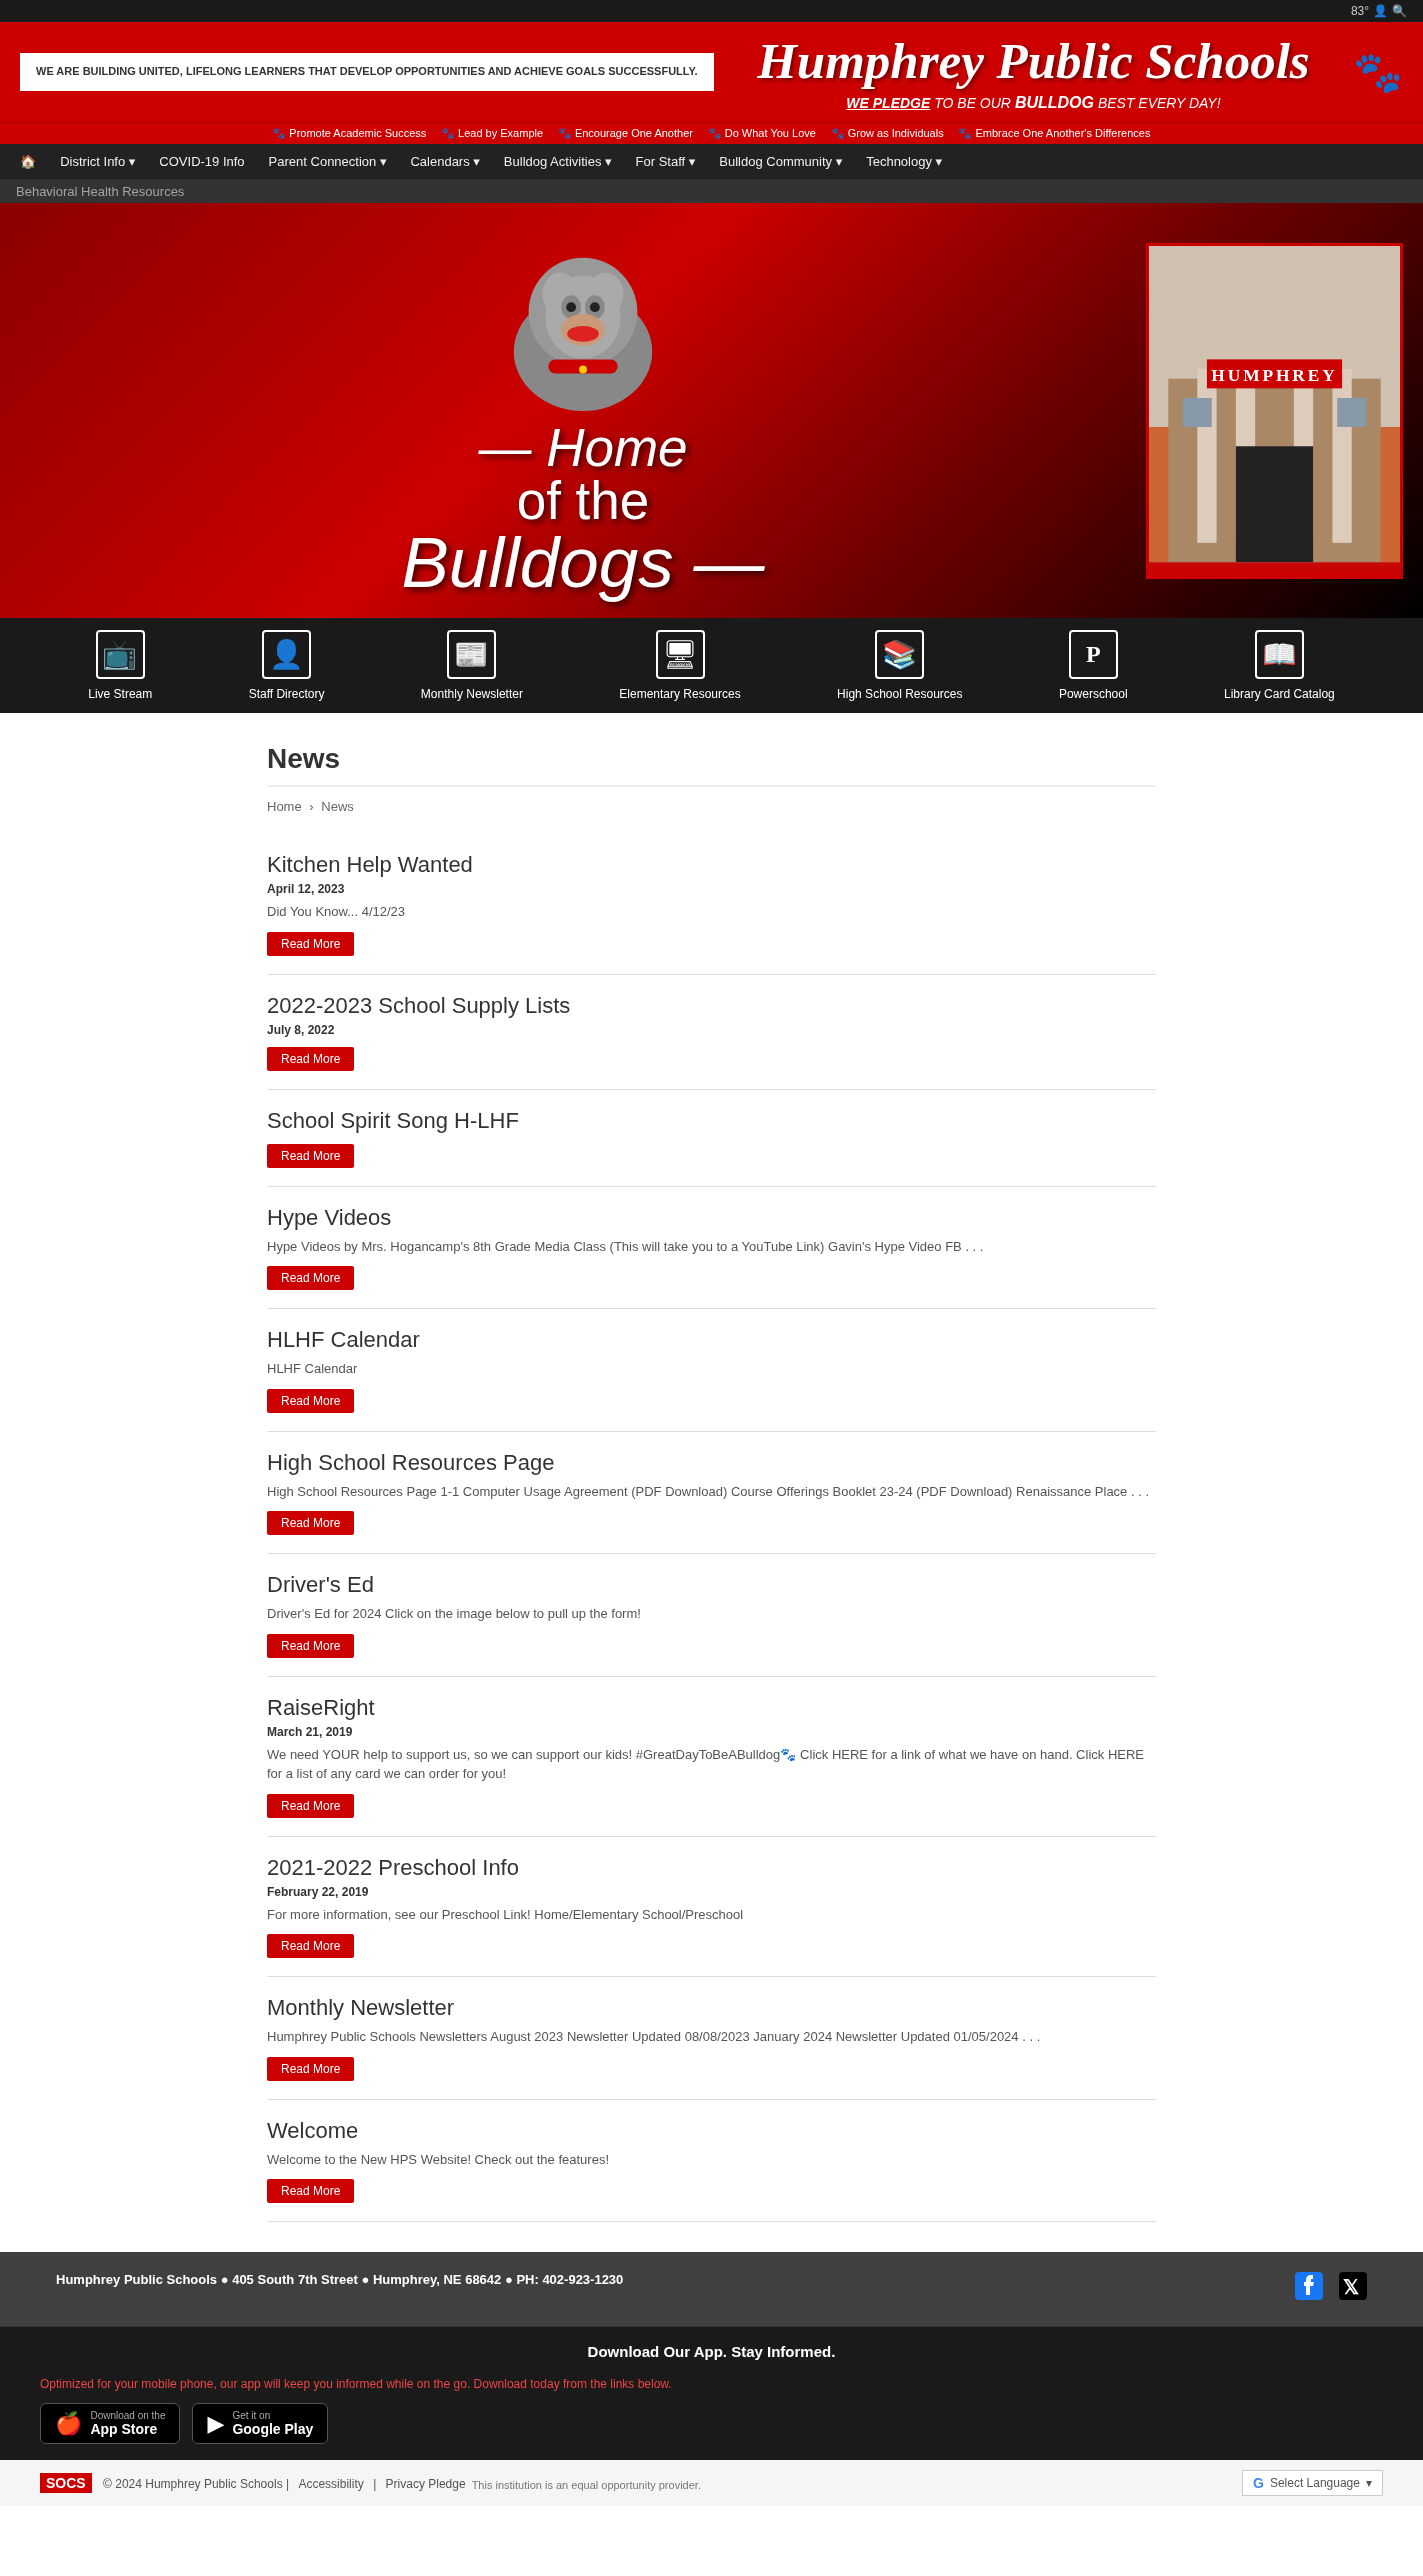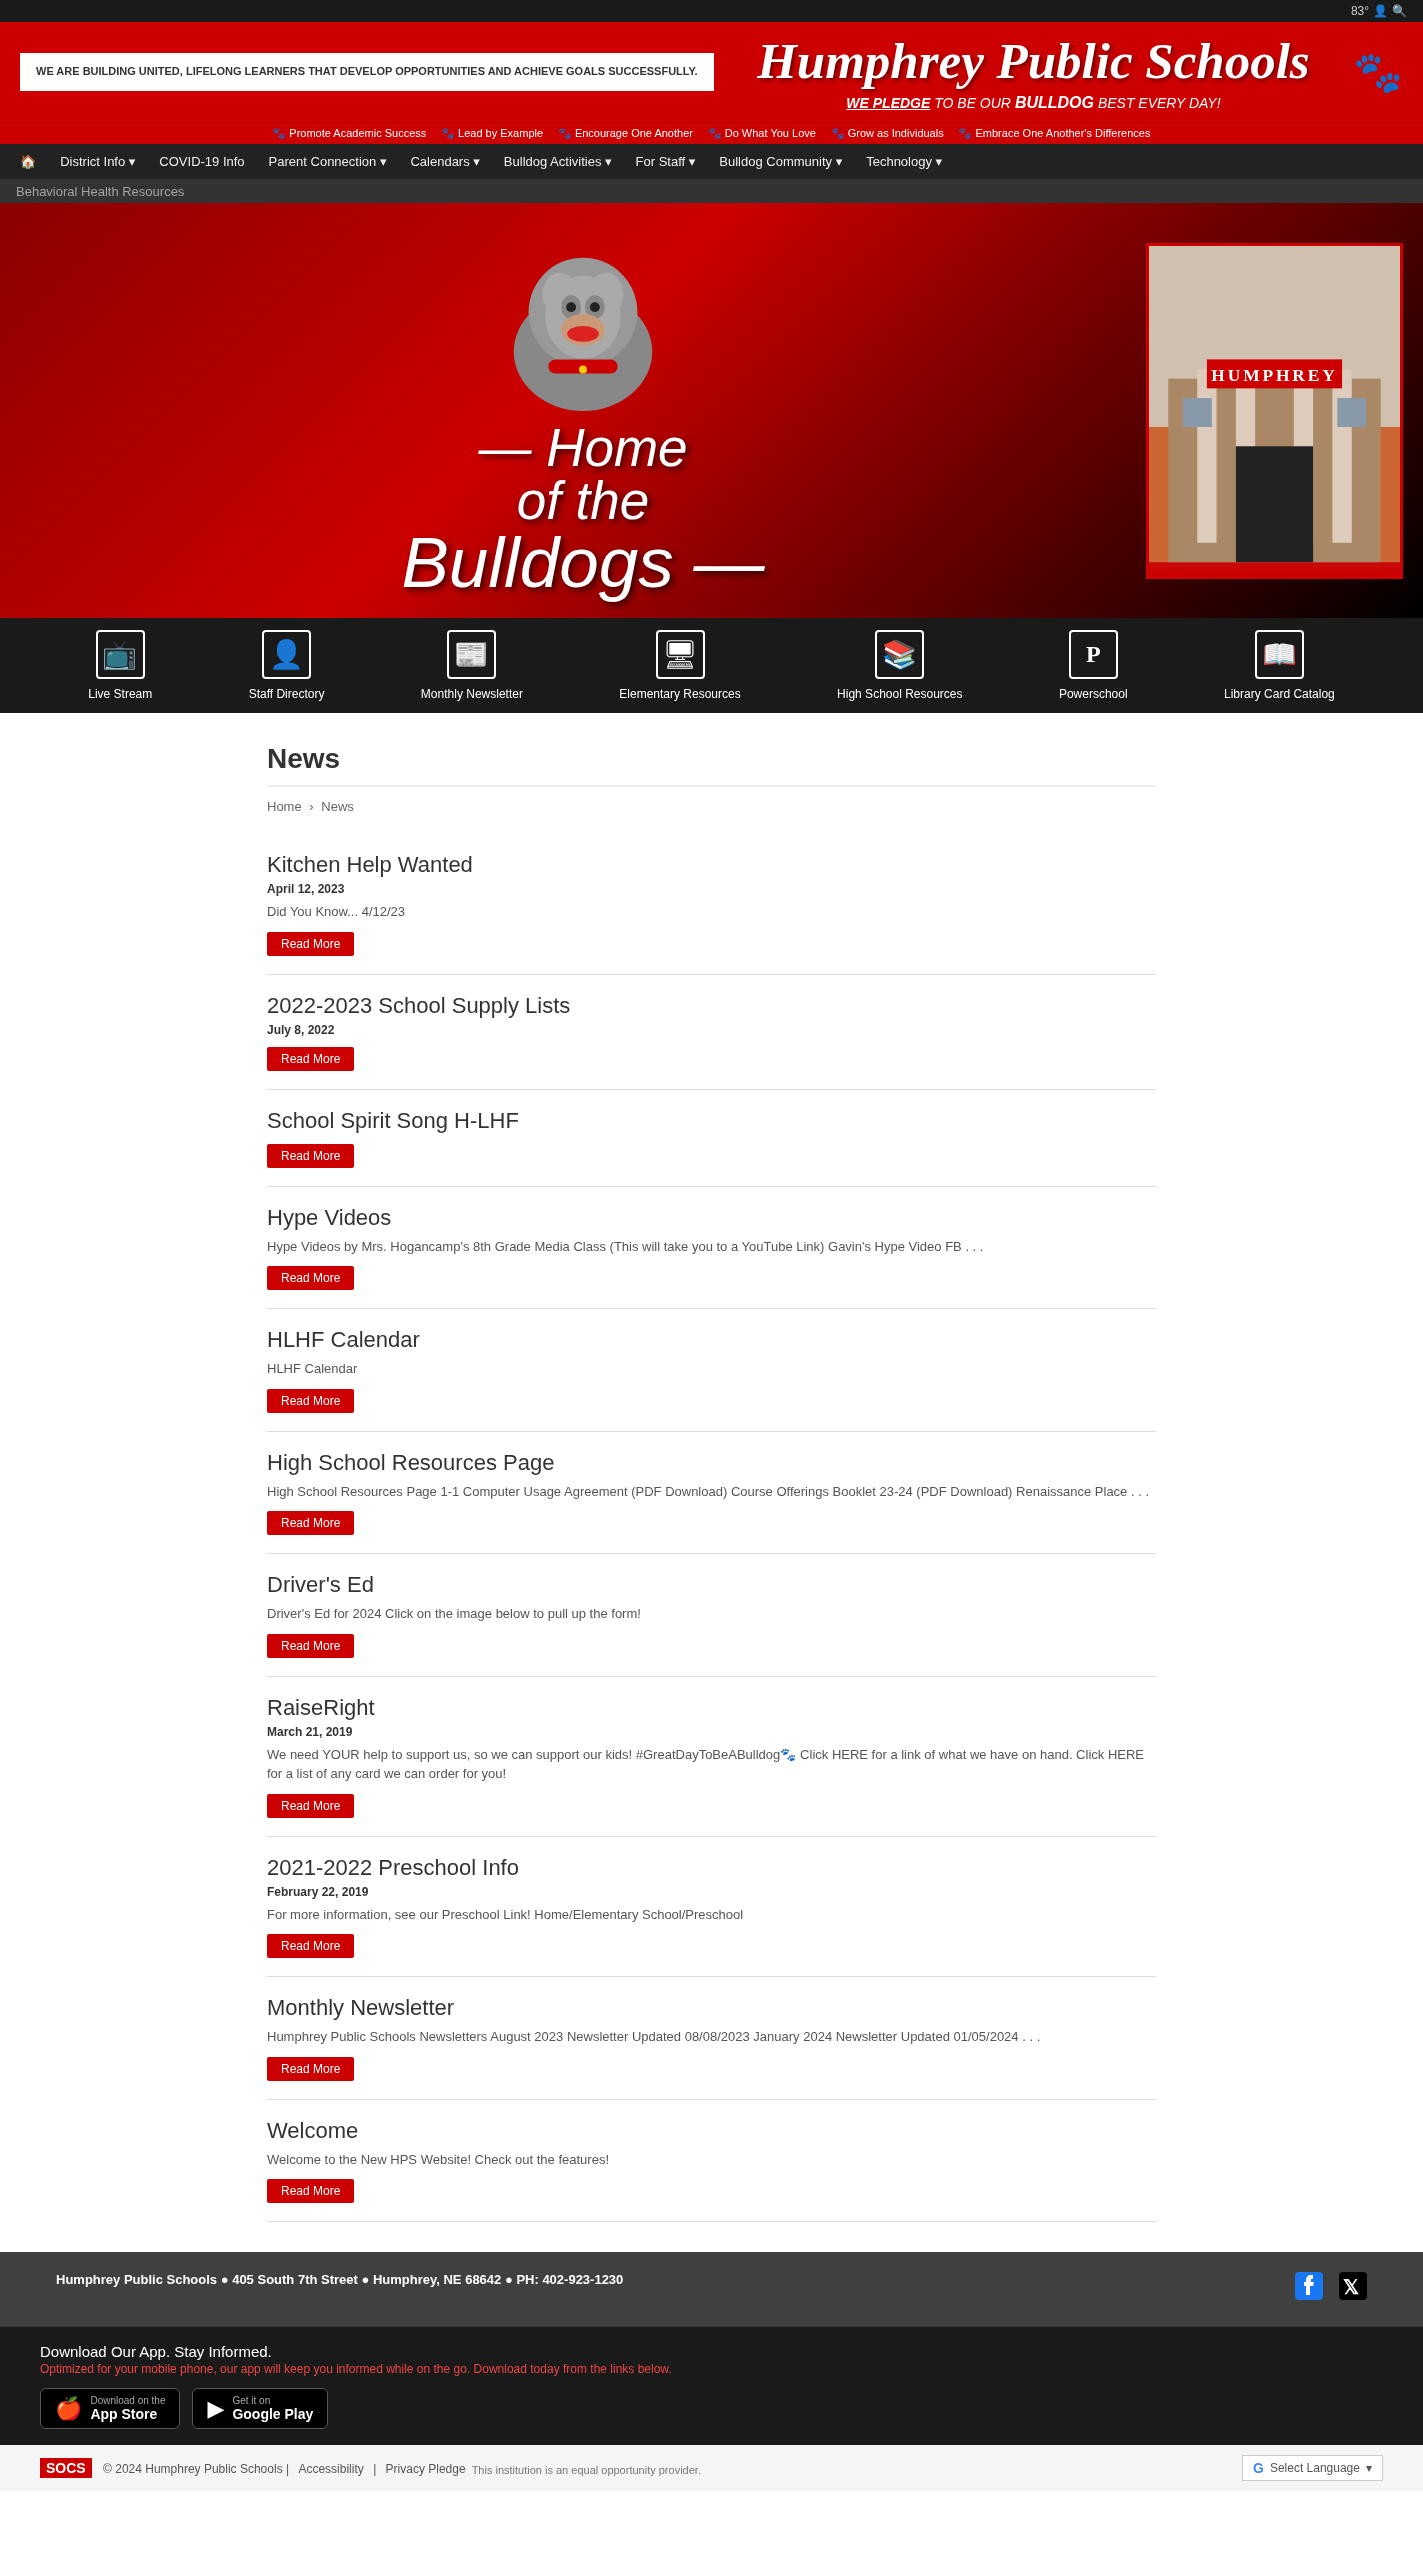--- a/index.html
+++ b/index.html
@@ -126,21 +126,20 @@
       font-family: 'Impact', Arial Black, sans-serif;
     }
     .hero-text .home-of {
       font-size: 53px;
       font-style: italic;
       line-height: 1;
       text-shadow: 3px 3px 6px rgba(0,0,0,0.7);
     }
     .hero-text .the-text {
       font-size: 53px;
-      font-style: italic;
       line-height: 1;
       text-shadow: 3px 3px 6px rgba(0,0,0,0.7);
     }
     .hero-text .bulldogs {
       font-size: 71px;
       font-style: italic;
       line-height: 1;
       text-shadow: 3px 3px 6px rgba(0,0,0,0.7);
       text-align: right;
     }
@@ -269,22 +268,23 @@
     .footer-social a { color: #fff; text-decoration: none; }
 
     .footer-app {
       background: #1a1a1a;
       color: #fff;
       padding: 16px 40px;
       border-top: 1px solid #333;
     }
     .footer-app-title {
       font-size: 15px;
-      font-weight: normal;
-      margin-bottom: 2px;
+      font-weight: bold;
+      margin-bottom: 17px;
+      text-align: center;
     }
     .footer-app-desc {
       font-size: 12px;
       color: #ef4444;
       margin-bottom: 12px;
     }
     .app-badges {
       display: flex;
       gap: 12px;
     }

